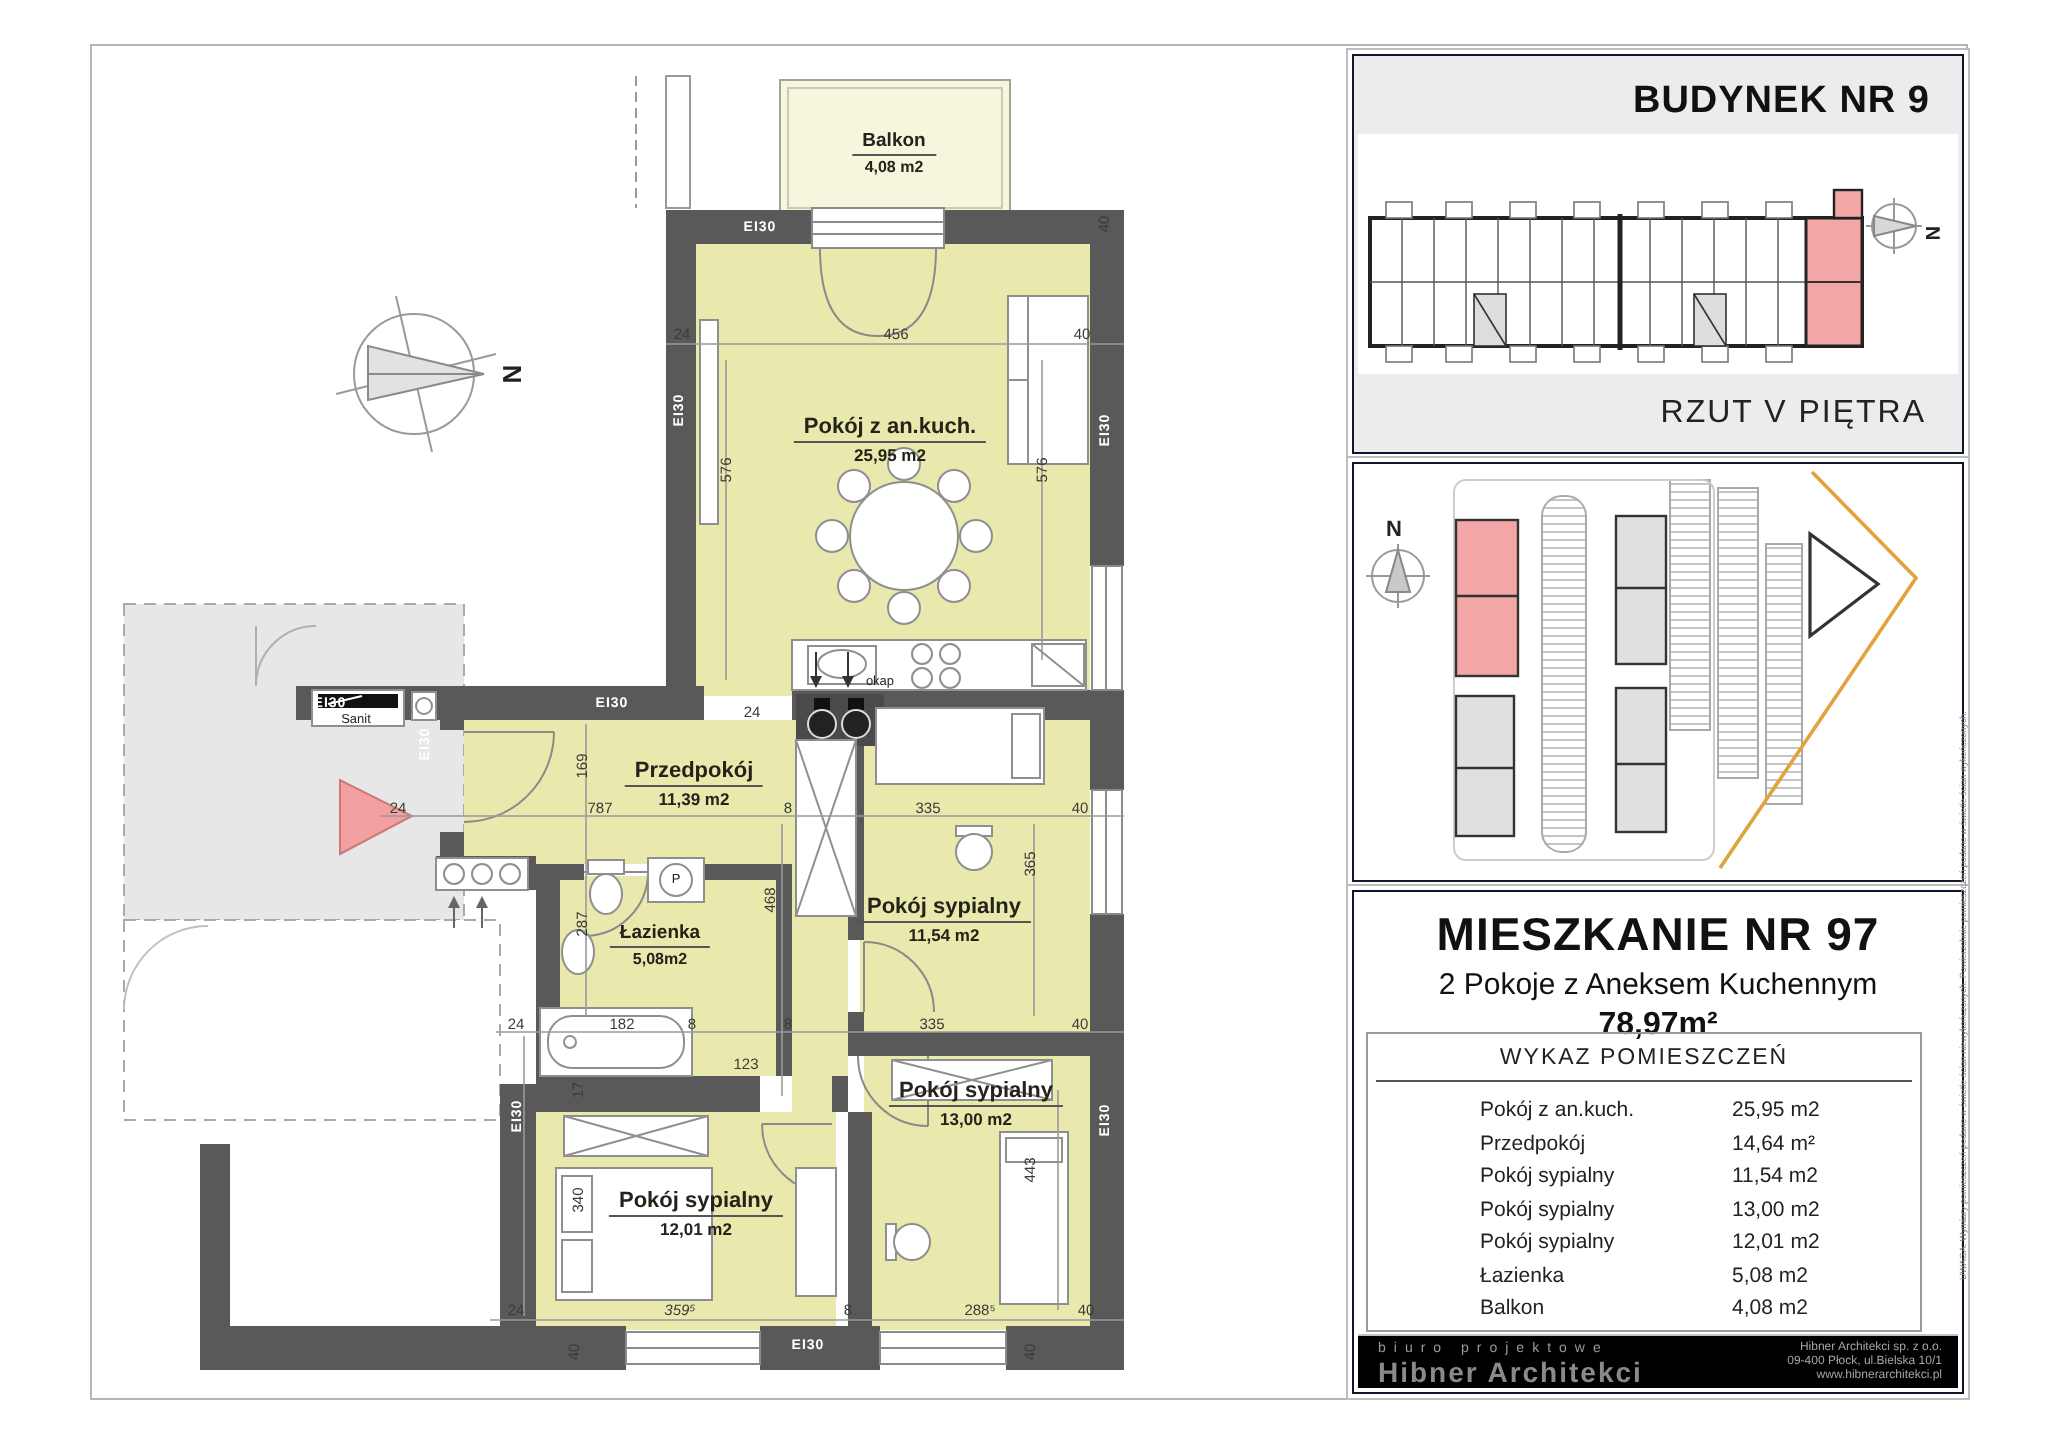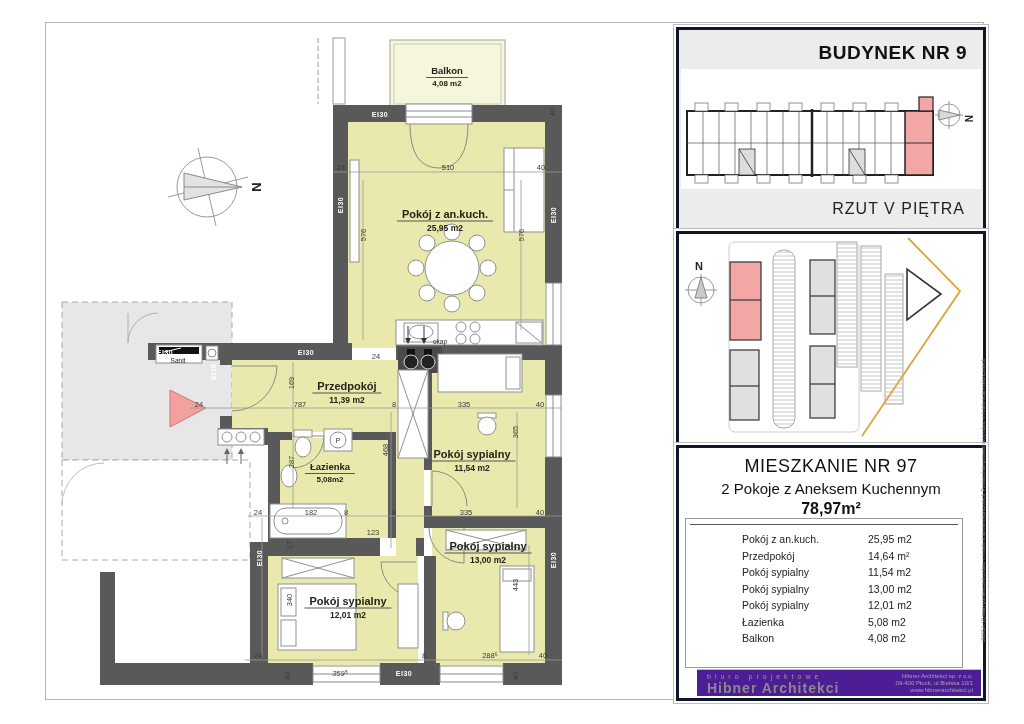--- a/index.html
+++ b/index.html
@@ -15,40 +15,40 @@
   .ei.r90{transform:translate(-50%,-50%) rotate(-90deg);}
   .misc{position:absolute;font-size:6.5px;color:#222;white-space:nowrap;transform:translate(-50%,-50%);}
   .misc.r90{transform:translate(-50%,-50%) rotate(-90deg);}
   .misc.compass-n{font-size:13px;font-weight:bold;color:#222;}
   .room-label{position:absolute;transform:translate(-50%,-50%);text-align:center;color:#23231a;white-space:nowrap;}
   .room-label .nm{display:inline-block;font-size:11px;font-weight:bold;border-bottom:1px solid #555;padding:0 5px 1px;}
   .room-label .ar{display:block;font-size:8.5px;font-weight:bold;margin-top:1px;}
   .room-label.sm .nm{font-size:9.5px;}
   .room-label.sm .ar{font-size:8px;}
 
-  .pbox{position:absolute;left:676px;width:304px;border:3px solid #0f172a;box-shadow:0 0 0 2px #fff,0 0 0 3px #bdbdbd;background:#fff;}
+  .pbox{position:absolute;left:676px;width:304px;border:1px solid #0f172a;box-shadow:0 0 0 2px #fff,0 0 0 3px #bdbdbd;background:#fff;}
   #box-building{top:27px;height:198px;background:#ececec;}
   #box-site{top:231px;height:208px;background:#fff;}
   #box-apt{top:445px;height:250px;background:#fff;}
   .bx-title{position:absolute;right:16px;top:12px;font-size:19px;font-weight:bold;color:#111;letter-spacing:.5px;}
   .bx-caption{position:absolute;right:18px;bottom:10px;font-size:16px;color:#222;letter-spacing:1px;text-align:right;}
   #bld-white{position:absolute;left:2px;right:2px;top:39px;height:120px;background:#fff;}
 
   #apt-head{position:absolute;left:0;right:0;top:8px;text-align:center;color:#111;}
-  #apt-title{font-size:18px;font-weight:normal;letter-spacing:.5px;}
+  #apt-title{font-size:23px;font-weight:bold;letter-spacing:.5px;}
   #apt-sub{font-size:15px;margin-top:3px;}
   #apt-area{font-size:16px;font-weight:bold;margin-top:3px;}
   #room-table{position:absolute;left:6px;top:70px;width:276px;height:148px;border:1px solid #9a9a9a;}
   #table-title{font-size:11.5px;color:#222;text-align:center;letter-spacing:1px;margin-top:6px;}
   #table-rule{border-top:1px solid #555;margin:5px 4px 6px 4px;}
   .trow{display:flex;font-size:10.5px;color:#222;line-height:16.5px;padding-left:56px;}
   .trow .tn{width:126px;}
   .trow .ta{width:70px;}
   #apt-note{position:absolute;right:2px;top:188px;width:6px;font-size:4.5px;color:#888;transform:rotate(-90deg);transform-origin:right top;white-space:nowrap;}
-  #panel-footer{position:absolute;left:18px;right:2px;bottom:2px;height:26px;background:#4c1d95;border-top:1px solid #c2c2c2;}
+  #panel-footer{position:absolute;left:2px;right:2px;bottom:2px;height:26px;background:#000000;border-top:1px solid #c2c2c2;}
   #footer-tagline{position:absolute;left:10px;top:3px;font-size:7px;color:#9a9a9a;letter-spacing:4px;}
   #footer-company{position:absolute;left:10px;top:10px;font-size:14px;font-weight:bold;color:#8a8a8a;letter-spacing:1px;}
   #footer-addr{position:absolute;right:8px;top:3px;text-align:right;font-size:6px;color:#a5a5a5;line-height:7px;}
 </style>
 </head>
 <body>
 
 <div id="page">
   <div id="sheet-frame"></div>
 
@@ -270,21 +270,21 @@
       <g fill="none" stroke="#9a9a9a">
         <circle cx="207" cy="187" r="30"></circle>
         <line x1="168" y1="197" x2="248" y2="177"></line>
         <line x1="198" y1="148" x2="216" y2="226"></line>
         <polygon points="184,173 184,200 242,187" fill="#e2e2e2" stroke="#8a8a8a"></polygon>
         <line x1="184" y1="187" x2="242" y2="187" stroke="#8a8a8a"></line>
       </g>
     </svg>
     <div id="plan-labels">
         <span class="dim" style="left: 341px; top: 167px;">24</span>
-        <span class="dim" style="left: 448px; top: 167px;">510</span>
+        <span class="dim" style="left: 448px; top: 167px;">456</span>
         <span class="dim" style="left: 541px; top: 167px;">40</span>
         <span class="dim r90" style="left: 552px; top: 112px;">40</span>
         <span class="dim r90" style="left: 363px; top: 235px;">576</span>
         <span class="dim r90" style="left: 521px; top: 235px;">576</span>
         <span class="dim" style="left: 376px; top: 356px;">24</span>
         <span class="dim" style="left: 199px; top: 404px;">24</span>
         <span class="dim" style="left: 300px; top: 404px;">787</span>
         <span class="dim" style="left: 394px; top: 404px;">8</span>
         <span class="dim" style="left: 464px; top: 404px;">335</span>
         <span class="dim" style="left: 540px; top: 404px;">40</span>
@@ -296,21 +296,21 @@
         <span class="dim" style="left: 311px; top: 512px;">182</span>
         <span class="dim" style="left: 346px; top: 512px;">8</span>
         <span class="dim" style="left: 373px; top: 532px;">123</span>
         <span class="dim" style="left: 394px; top: 512px;">8</span>
         <span class="dim" style="left: 466px; top: 512px;">335</span>
         <span class="dim" style="left: 540px; top: 512px;">40</span>
         <span class="dim r90" style="left: 289px; top: 545px;">17</span>
         <span class="dim r90" style="left: 289px; top: 600px;">340</span>
         <span class="dim r90" style="left: 515px; top: 585px;">443</span>
         <span class="dim" style="left: 258px; top: 655px;">24</span>
-        <span class="dim" style="left: 340px; top: 673px; font-style: italic;">359⁵</span>
+        <span class="dim" style="left: 340px; top: 655px; font-style: italic;">359⁵</span>
         <span class="dim" style="left: 424px; top: 655px;">8</span>
         <span class="dim" style="left: 490px; top: 655px;">288⁵</span>
         <span class="dim" style="left: 543px; top: 655px;">40</span>
         <span class="dim r90" style="left: 287px; top: 676px;">40</span>
         <span class="dim r90" style="left: 515px; top: 676px;">40</span>
         <span class="ei" style="left: 380px; top: 114px;">EI30</span>
         <span class="ei r90" style="left: 340px; top: 205px;">EI30</span>
         <span class="ei r90" style="left: 553px; top: 215px;">EI30</span>
         <span class="ei" style="left: 165px; top: 352px;">EI30</span>
         <span class="ei" style="left: 306px; top: 352px;">EI30</span>
@@ -428,20 +428,21 @@
     </svg>
   </div>
 
   <div id="box-apt" class="pbox">
     <div id="apt-head">
       <div id="apt-title">MIESZKANIE NR 97</div>
       <div id="apt-sub">2 Pokoje z Aneksem Kuchennym</div>
       <div id="apt-area">78,97m²</div>
     </div>
     <div id="room-table">
+      <div id="table-title">WYKAZ POMIESZCZEŃ</div>
       <div id="table-rule"></div>
       <div id="table-rows">
           <div class="trow">
             <span class="tn">Pokój z an.kuch.</span>
             <span class="ta">25,95 m2</span>
           </div>
           <div class="trow">
             <span class="tn">Przedpokój</span>
             <span class="ta">14,64 m²</span>
           </div>

